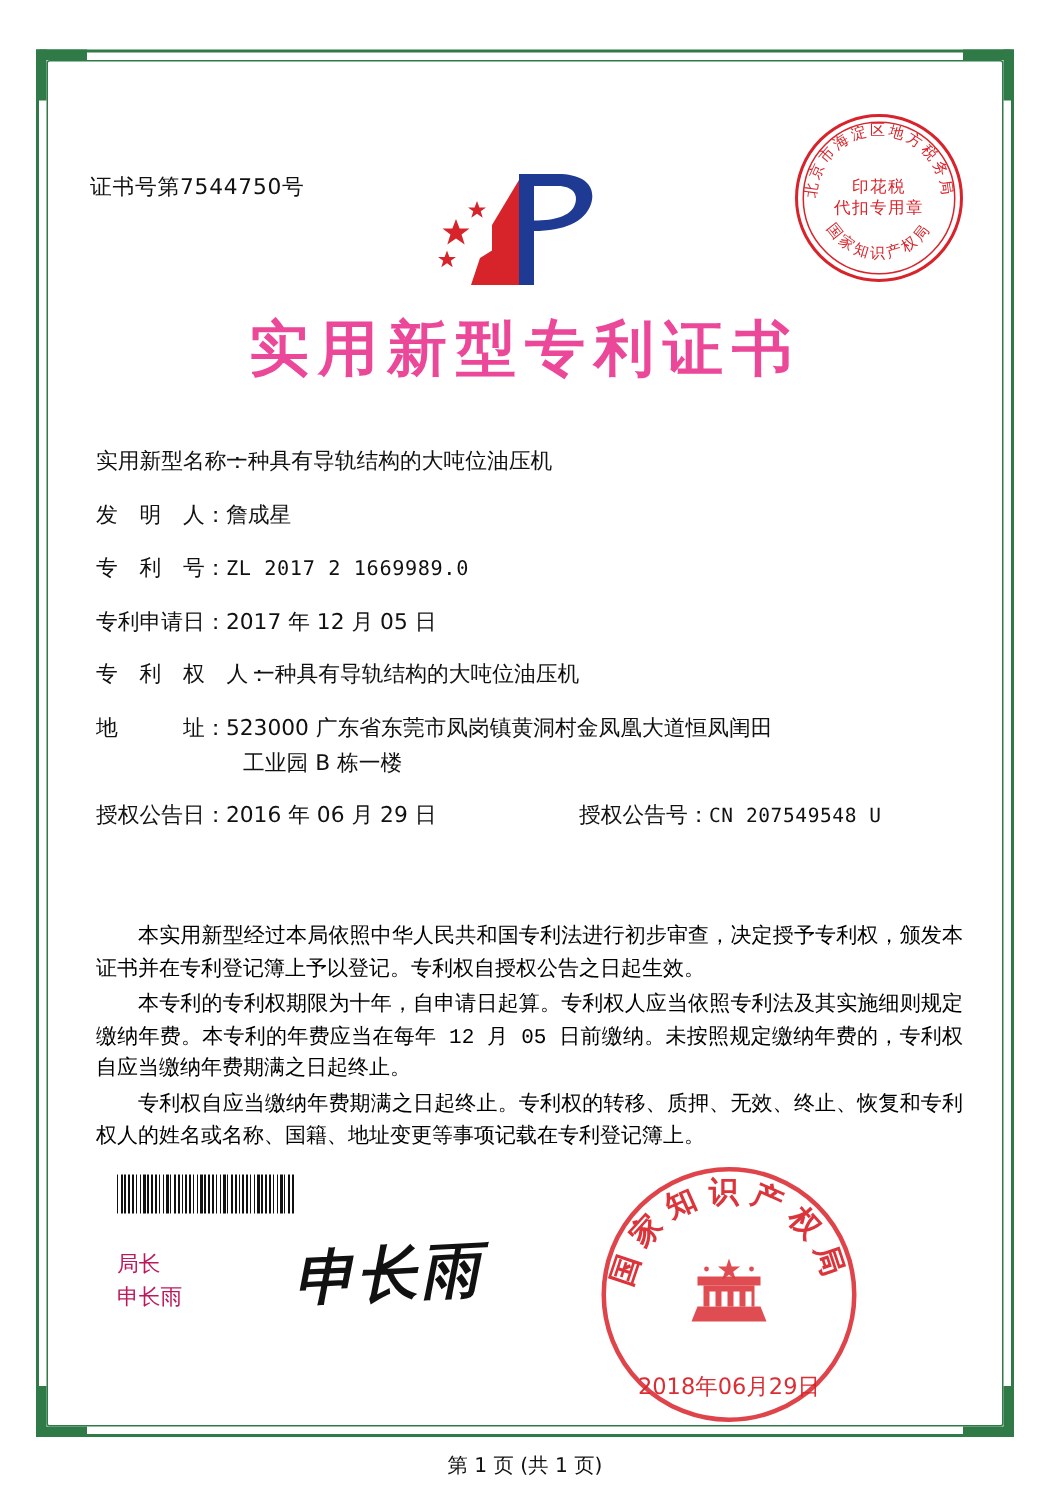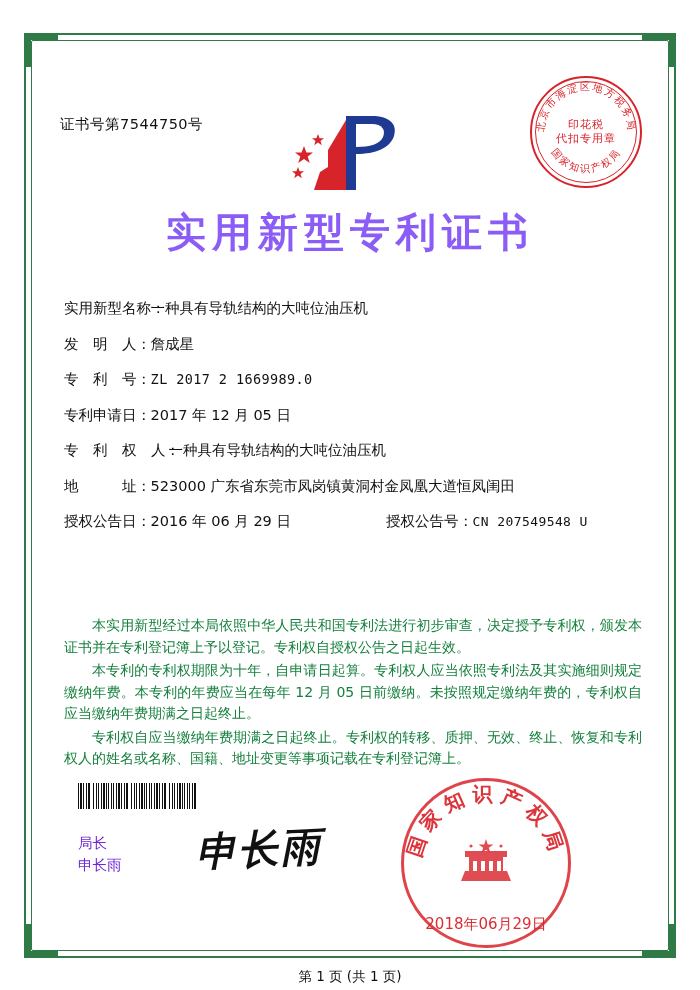--- a/index.html
+++ b/index.html
@@ -118,21 +118,21 @@
   
   .doc-title {
     position: absolute;
     left: 0;
     top: 145px;
     width: 588px;
     text-align: center;
     font-size: 40px;
     font-weight: bold;
     letter-spacing: 6px;
-    color: #8b5cf6;
+    color: #ec4899;
     font-family: "DejaVu Sans", "Liberation Sans", sans-serif;
   }
 
   
   .fields {
     position: absolute;
     left: 8px;
     top: 238px;
     width: 578px;
     font-size: 14.5px;
@@ -178,22 +178,23 @@
   .col-right .field-value.mono { font-size: 13px; }
 
   
   .body-text {
     position: absolute;
     left: 8px;
     top: 555px;
     width: 578px;
     font-size: 14px;
     line-height: 21.5px;
-    color: #15803d;
+    color: #000000;
     text-align: justify;
+    font-family: Liberation Mono, monospace;
   }
   .body-text p {
     margin: 0 0 2px 0;
     text-indent: 28px;
   }
 
   
   .barcode {
     position: absolute;
     left: 22px;
@@ -211,21 +212,21 @@
     );
   }
 
   
   .sig-label {
     position: absolute;
     left: 22px;
     top: 772px;
     font-size: 14.5px;
     line-height: 22px;
-    color: #6d28d9;
+    color: #be185d;
   }
   .sig-script {
     position: absolute;
     left: 140px;
     top: 762px;
     font-size: 40px;
     font-family: "DejaVu Serif", "Liberation Serif", serif;
     font-style: italic;
     font-weight: bold;
     color: #111;
@@ -358,20 +359,21 @@
       </div>
 
       <div class="field-row">
         <span class="field-label" style="width:100px;">专　利　权　人：</span>
         <span class="field-value">一种具有导轨结构的大吨位油压机</span>
       </div>
 
       <div class="field-row">
         <span class="field-label">地　　　址：</span>
         <span class="field-value">523000  广东省东莞市凤岗镇黄洞村金凤凰大道恒凤闺田</span>
+        <div class="addr-second">工业园 B 栋一楼</div>
       </div>
 
       <div class="row-two-col" style="margin-top:6px;">
         <span class="field-label">授权公告日：</span>
         <span class="field-value">2016 年 06 月 29 日</span>
         <span class="col-right">
           <span class="field-label">授权公告号：</span>
           <span class="field-value mono">CN 207549548 U</span>
         </span>
       </div>

